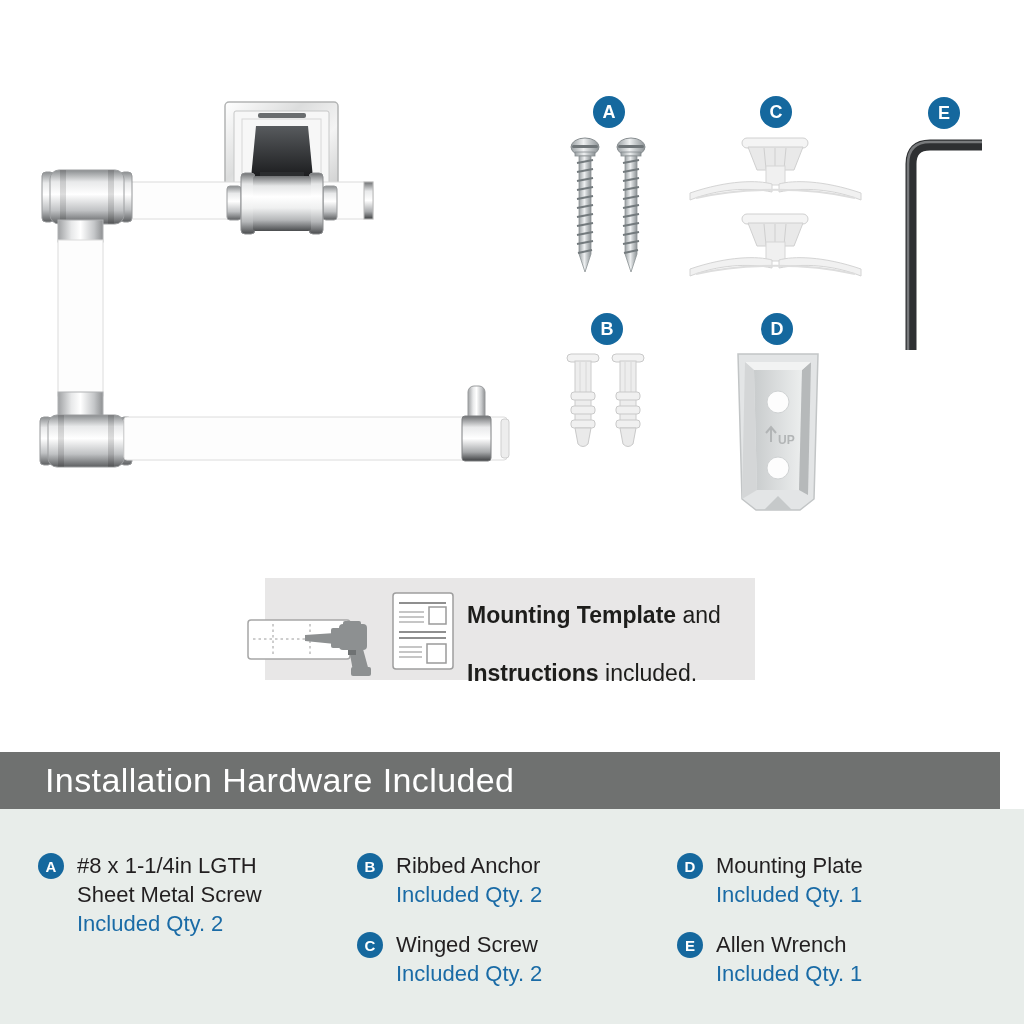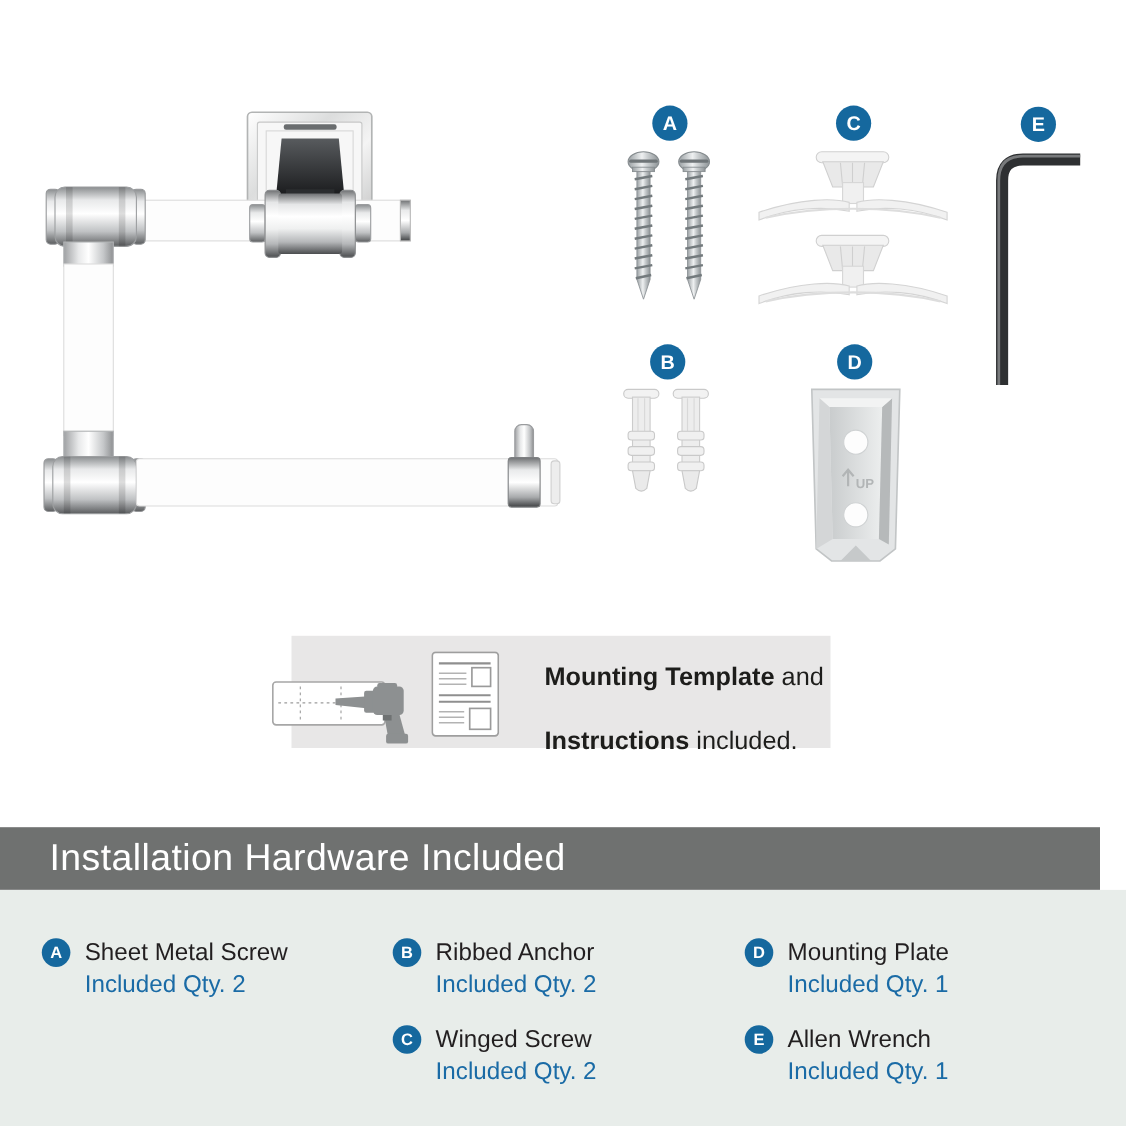--- a/index.html
+++ b/index.html
@@ -14,21 +14,21 @@
   .badge-sm { width:26px; height:26px; font-size:15px; flex:0 0 26px; border-radius:50%;
               background:#15689e; color:#fff; display:flex; align-items:center;
               justify-content:center; font-weight:bold; margin-top:2px; }
 
   
   .abs { position:absolute; }
 
   
   .info-box { position:absolute; left:265px; top:578px; width:490px; height:102px;
               background:#e8e7e7; }
-  .info-text { position:absolute; left:495px; top:601px; font-size:23px; line-height:29px;
+  .info-text { position:absolute; left:467px; top:601px; font-size:23px; line-height:29px;
                color:#1d1d1b; white-space:pre; }
   .info-text b { font-weight:bold; }
 
   
   .section-header { position:absolute; left:0; top:752px; width:1000px; height:57px;
                     background:#6f7170; display:flex; align-items:center;
                     padding-left:45px; box-sizing:border-box; }
   .section-title { color:#ffffff; font-size:34px; font-weight:500; letter-spacing:0.4px; margin:0; }
 
   
@@ -289,20 +289,21 @@
 
   <div class="section-header">
     <h1 class="section-title">Installation Hardware Included</h1>
   </div>
 
   <div class="hardware-section"></div>
 
   <div class="hw-item" style="left:38px; top:851px;">
     <div class="badge-sm">A</div>
     <div class="hw-text">
+      <div>#8 x 1-1/4in LGTH</div>
       <div>Sheet Metal Screw</div>
       <div class="hw-qty">Included Qty. 2</div>
     </div>
   </div>
 
   <div class="hw-item" style="left:357px; top:851px;">
     <div class="badge-sm">B</div>
     <div class="hw-text">
       <div>Ribbed Anchor</div>
       <div class="hw-qty">Included Qty. 2</div>

